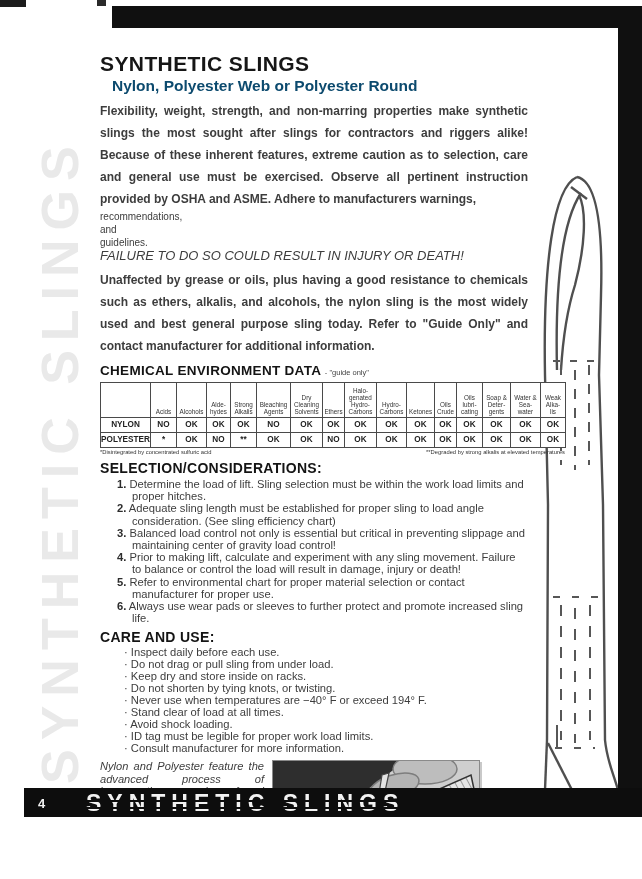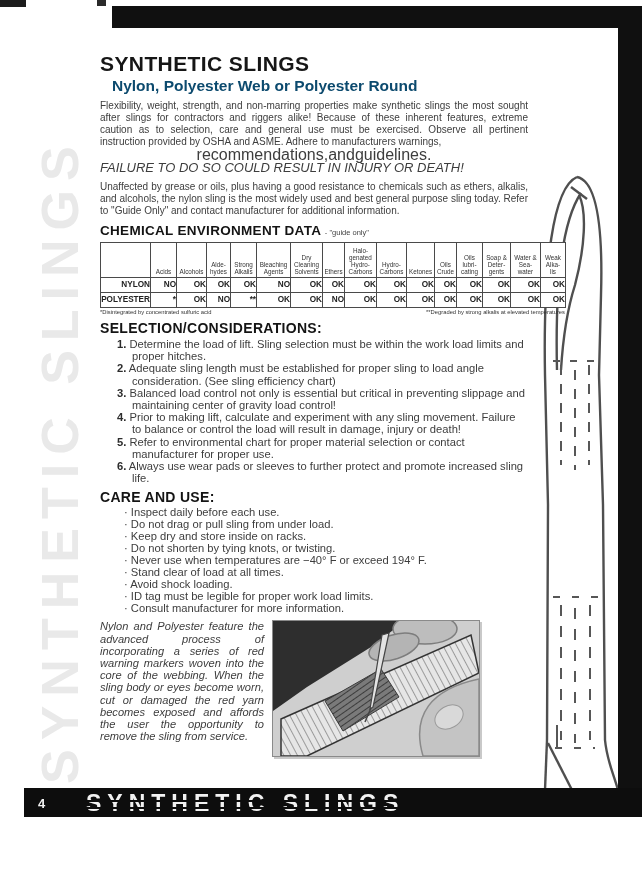--- a/index.html
+++ b/index.html
@@ -11,31 +11,31 @@
   .corner-mark-a{position:absolute;left:0;top:0;width:26px;height:7px;background:#1c1c1c;}
   .corner-mark-b{position:absolute;left:97px;top:0;width:9px;height:6px;background:#2a2a2a;}
   
   .ghost{position:absolute;left:30px;top:784px;width:748px;transform:rotate(-90deg);
          transform-origin:0 0;font-size:52px;font-weight:bold;letter-spacing:9px;
          color:#e9e9e9;white-space:nowrap;}
   
   .content{position:absolute;left:100px;top:46px;width:428px;}
   .title{margin:6px 0 0 0;font-size:21px;line-height:23px;font-weight:bold;color:#161616;letter-spacing:.4px;}
   .subtitle{margin:2px 0 0 12px;font-size:15.5px;line-height:18px;font-weight:bold;color:#0c4a6e;}
-  .para{margin:7px 0 0 0;font-size:10px;line-height:12px;text-align:justify;color:#3d3d3d;}
+  .para{margin:7px 0 0 0;font-size:12px;line-height:22px;text-align:justify;color:#3d3d3d;font-weight:bold;}
   .p1{margin-top:5px;}
-  .spread{display:flex;justify-content:center;font-size:16px;line-height:13px;color:#3d3d3d;}
+  .spread{display:flex;justify-content:center;font-size:10px;line-height:13px;color:#3d3d3d;flex-direction:column;}
   .warn{font-size:13px;line-height:13px;font-style:italic;color:#3d3d3d;}
   .chem-head{margin:6px 0 0 0;font-size:13.5px;font-weight:bold;color:#141414;letter-spacing:.3px;}
   .chem-note{font-size:7.5px;font-weight:normal;color:#444;letter-spacing:0;}
   table.ct{margin-top:4px;border-collapse:collapse;width:465px;table-layout:fixed;background:#fff;}
   .ct th,.ct td{border:1px solid #4a4a4a;}
   .ct th{font-weight:normal;font-size:6.3px;line-height:7px;text-align:center;vertical-align:bottom;
          padding:2px 0;height:30px;white-space:pre-line;color:#333;}
-  .ct td{font-size:8.2px;line-height:10px;font-weight:bold;text-align:right;padding:2px 0;color:#222;}
+  .ct td{font-size:8.2px;line-height:10px;font-weight:bold;text-align:center;padding:2px 0;color:#222;}
   .footnotes{width:465px;display:flex;justify-content:space-between;font-size:5.8px;color:#333;margin-top:1px;}
   .sec-head{margin:5px 0 0 0;font-size:14px;font-weight:bold;color:#141414;letter-spacing:.3px;}
   .olist{margin:2px 0 0 17px;font-size:11.2px;line-height:12.2px;color:#3d3d3d;}
   .oitem{padding-left:15px;text-indent:-15px;}
   .num{font-weight:bold;color:#2c2c2c;}
   .ulist{margin:1px 0 0 24px;font-size:11.2px;line-height:12px;color:#3d3d3d;}
   .uitem::before{content:"· ";color:#3d3d3d;}
   .bottom{display:flex;margin-top:6px;}
   .p3{width:164px;margin:0 8px 0 0;font-size:11.1px;line-height:12.2px;text-align:justify;color:#3d3d3d;font-style:italic;}
   .photo{width:206px;height:135px;border:1px solid #8a8a8a;box-shadow:2px 2px 0 #c9c9c9;background:#cfcfcf;}

